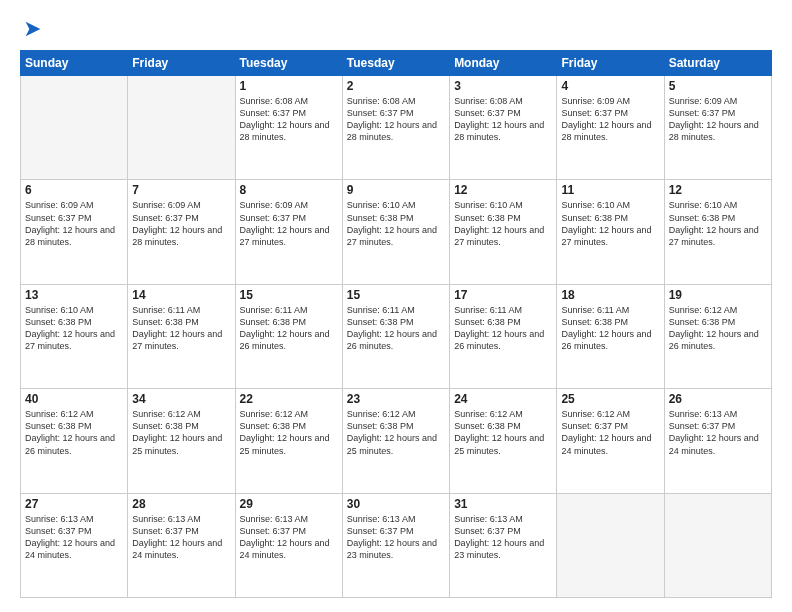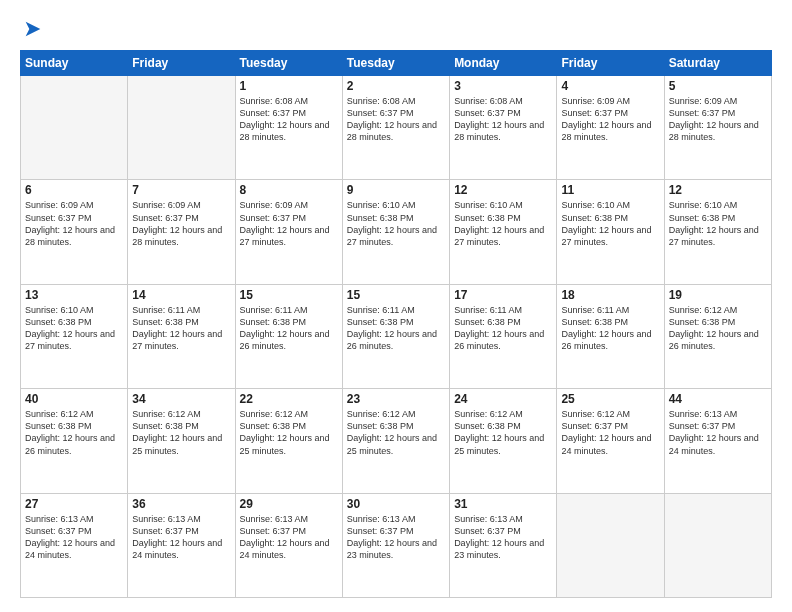--- a/index.html
+++ b/index.html
@@ -233,31 +233,31 @@
           </td>
           <td>
             <span class="day-num">24</span>
             <div class="cell-text">Sunrise: 6:12 AM<br>Sunset: 6:38 PM<br>Daylight: 12 hours and 25 minutes.</div>
           </td>
           <td>
             <span class="day-num">25</span>
             <div class="cell-text">Sunrise: 6:12 AM<br>Sunset: 6:37 PM<br>Daylight: 12 hours and 24 minutes.</div>
           </td>
           <td>
-            <span class="day-num">44</span>
+            <span class="day-num">26</span>
             <div class="cell-text">Sunrise: 6:13 AM<br>Sunset: 6:37 PM<br>Daylight: 12 hours and 24 minutes.</div>
           </td>
         </tr>
         <tr>
           <td>
             <span class="day-num">27</span>
             <div class="cell-text">Sunrise: 6:13 AM<br>Sunset: 6:37 PM<br>Daylight: 12 hours and 24 minutes.</div>
           </td>
           <td>
-            <span class="day-num">36</span>
+            <span class="day-num">28</span>
             <div class="cell-text">Sunrise: 6:13 AM<br>Sunset: 6:37 PM<br>Daylight: 12 hours and 24 minutes.</div>
           </td>
           <td>
             <span class="day-num">29</span>
             <div class="cell-text">Sunrise: 6:13 AM<br>Sunset: 6:37 PM<br>Daylight: 12 hours and 24 minutes.</div>
           </td>
           <td>
             <span class="day-num">30</span>
             <div class="cell-text">Sunrise: 6:13 AM<br>Sunset: 6:37 PM<br>Daylight: 12 hours and 23 minutes.</div>
           </td>

